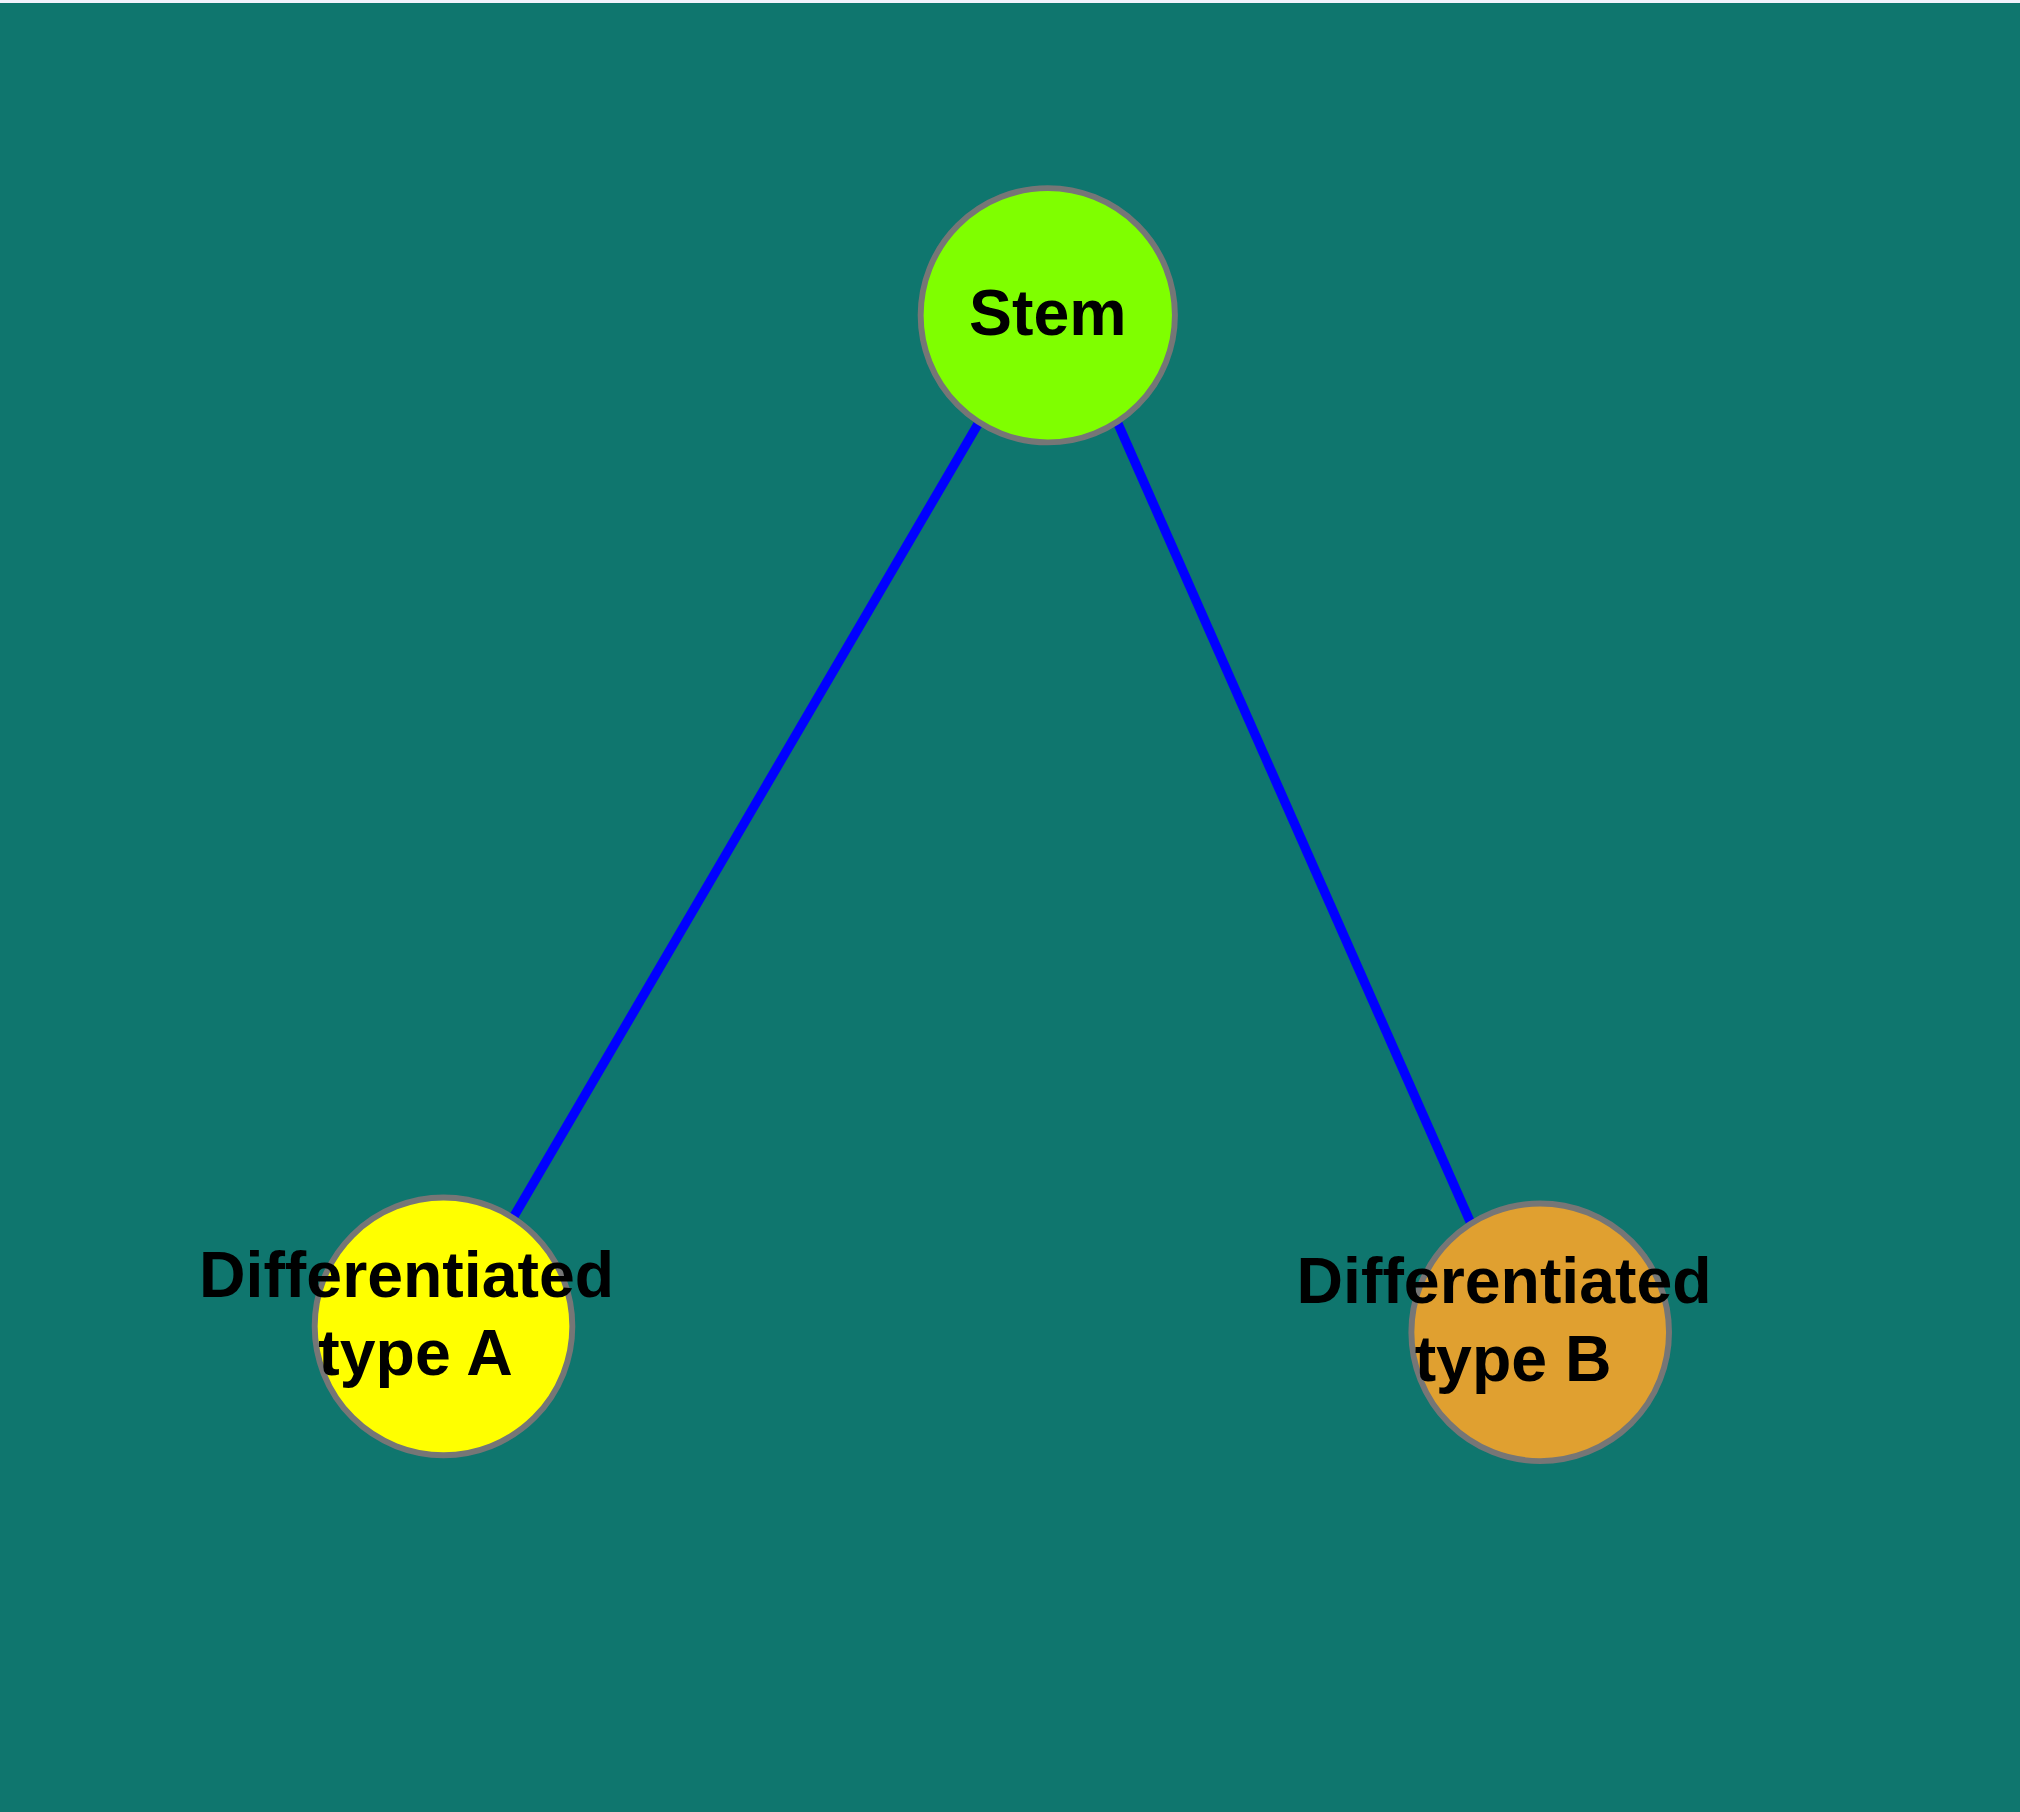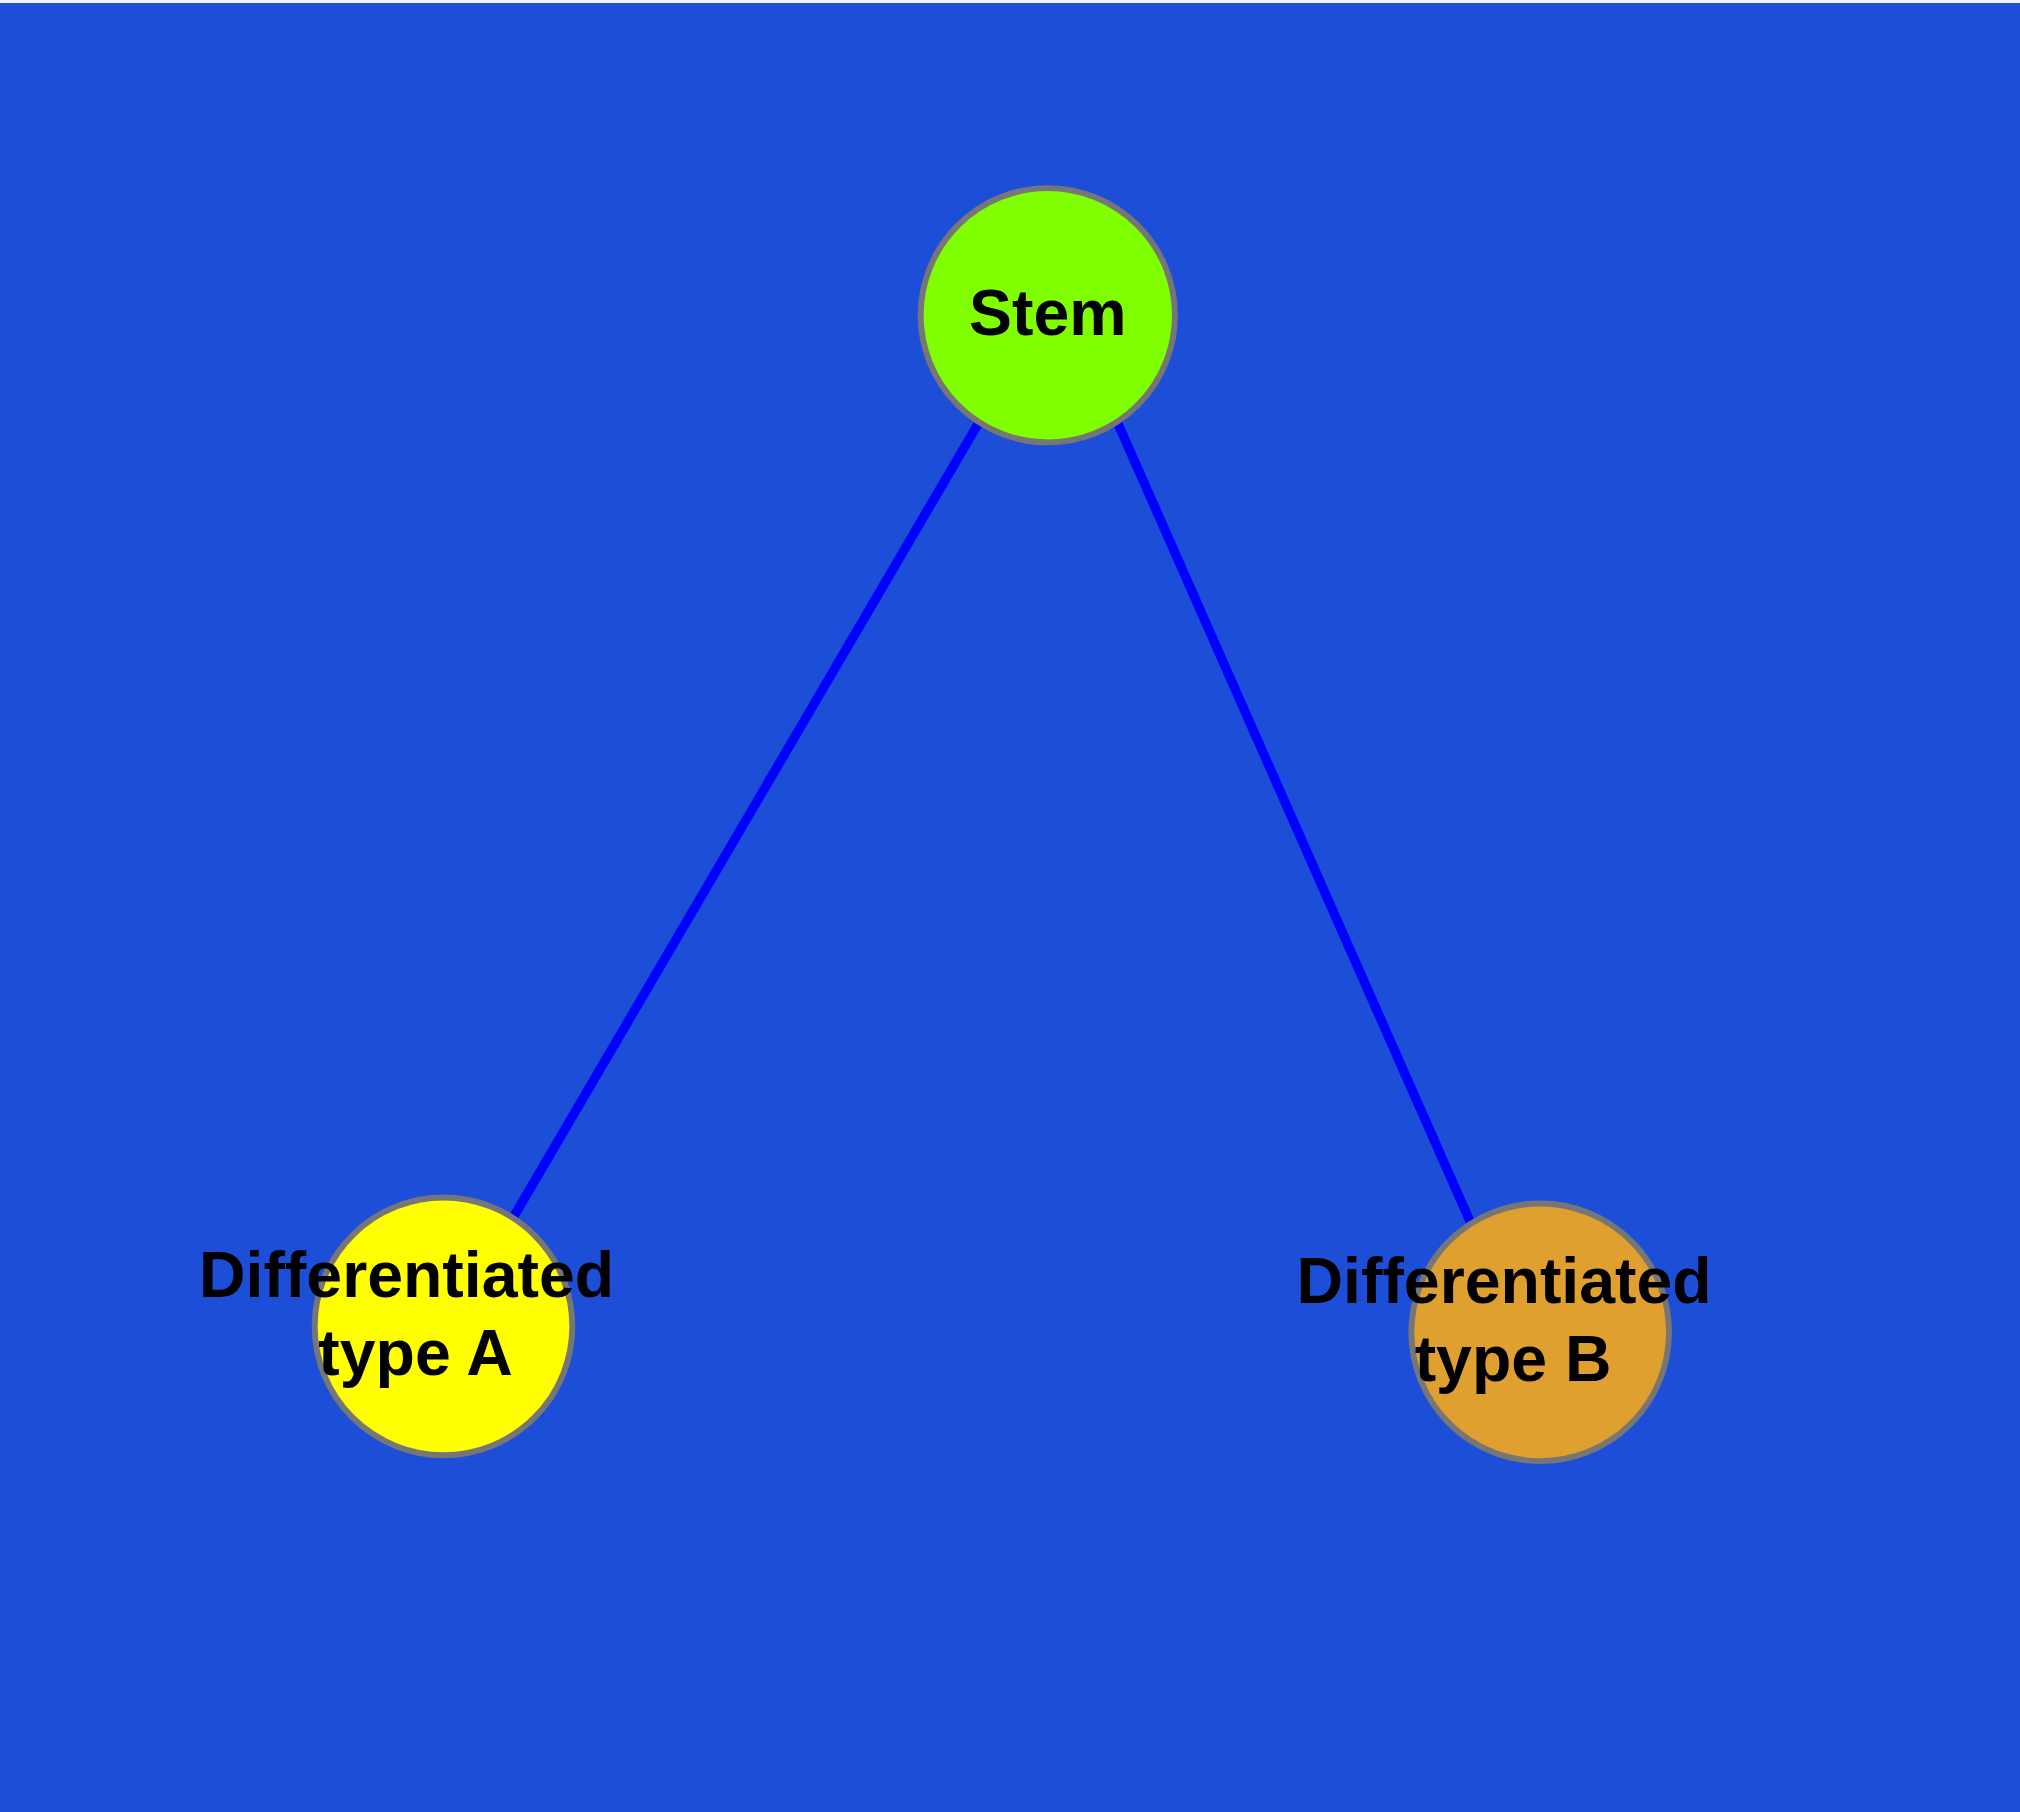--- a/index.html
+++ b/index.html
@@ -51,21 +51,21 @@
     font-family: "Liberation Sans", sans-serif;
     font-weight: bold;
     font-size: 76px;
     fill: #000000;
     text-anchor: middle;
   }
 </style>
 </head>
 <body>
 
-<div id="canvas" style="background: #1d4ed8;">
+<div id="canvas" style="background: #0f766e;">
 
   <div id="top-strip"></div>
 
   <svg id="graph-svg" viewBox="0 0 2384 2138" xmlns="http://www.w3.org/2000/svg">
 
     <g>
       <line class="edge-line" x1="1155" y1="498" x2="605" y2="1437" stroke="#0000ff"></line>
       <line class="edge-line" x1="1318" y1="498" x2="1735" y2="1443" stroke="#0000ff"></line>
     </g>
 

